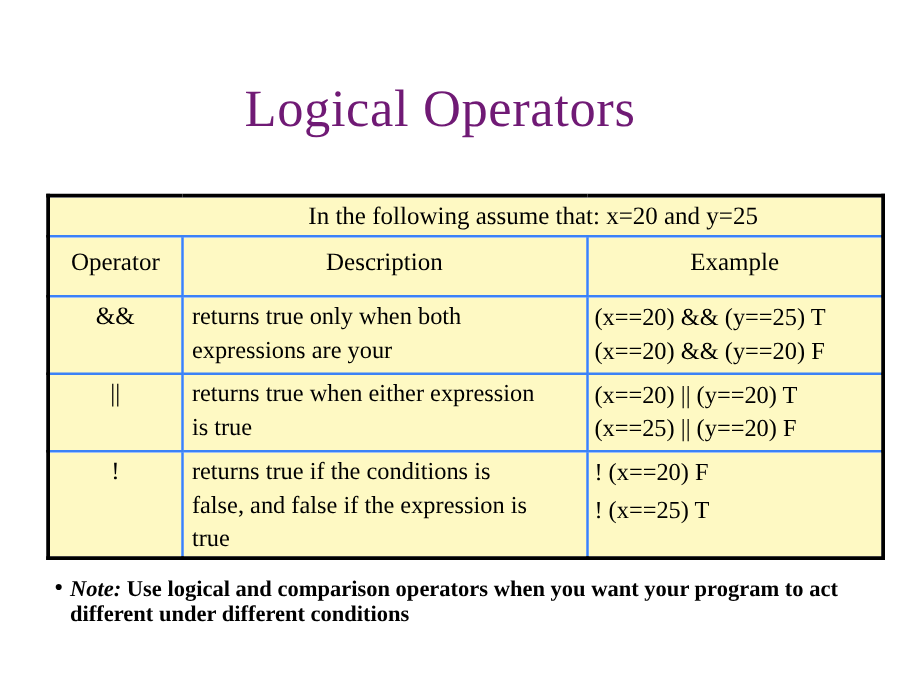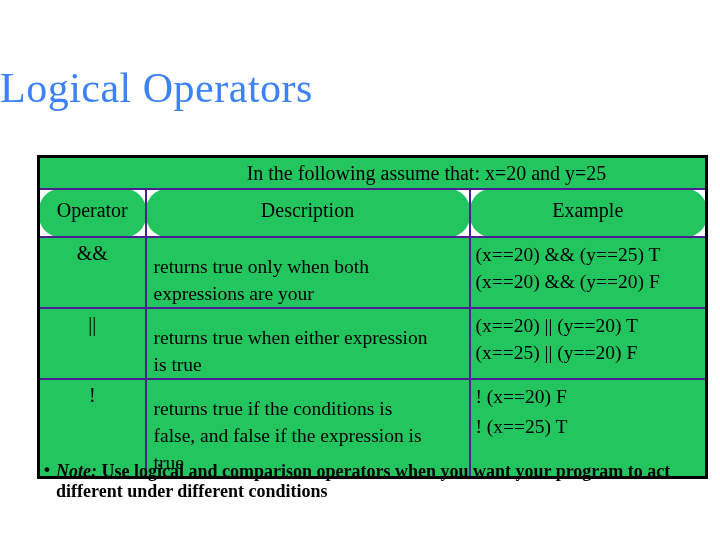--- a/index.html
+++ b/index.html
@@ -12,37 +12,38 @@
     position: relative;
     width: 720px; height: 540px;
     background: #ffffff;
     overflow: hidden;
   }
   .title {
     position: absolute;
     top: 64px; left: 0;
     width: 704px;
     margin: 0;
+    text-align: center;
     font-size: 42px;
     font-weight: 400;
-    color: #3b82f6;
+    color: #701a75;
     font-family: "Liberation Serif", serif;
     letter-spacing: 0.5px;
   }
   table.op-table {
     position: absolute;
     left: 37px; top: 155px;
     width: 668px;
     border-collapse: collapse;
     table-layout: fixed;
     border: 3px solid #000000;
   }
   .op-table td {
-    border: 2px solid #4c1d95;
-    background: #22c55e;
+    border: 2px solid #3b82f6;
+    background: #fef9c3;
     color: #000000;
     vertical-align: top;
     padding: 0;
     overflow: hidden;
   }
   .col-op   { width: 107px; }
   .col-desc { width: 324px; }
   .col-ex   { width: 237px; }
 
   td.caption {
@@ -54,32 +55,31 @@
   }
   tr.hdr-row  { height: 48px; }
   tr.row-and  { height: 62px; }
   tr.row-or   { height: 62px; }
   tr.row-not  { height: 73px; }
 
   td.hdr {
     font-size: 20px;
     text-align: center;
     padding-top: 9px;
-    border-radius: 21px;
   }
   td.hdr-desc { }
 
   td.op {
     text-align: center;
     font-size: 20px;
     padding-top: 4px;
   }
   td.desc {
     font-size: 19.5px;
-    padding: 15px 2px 0 7px;
+    padding: 2px 2px 0 7px;
   }
   td.ex {
     font-size: 19.5px;
     padding: 3px 2px 0 5px;
   }
   .line {
     line-height: 27px;
     white-space: nowrap;
   }
   .gap-top { margin-top: 3px; }

